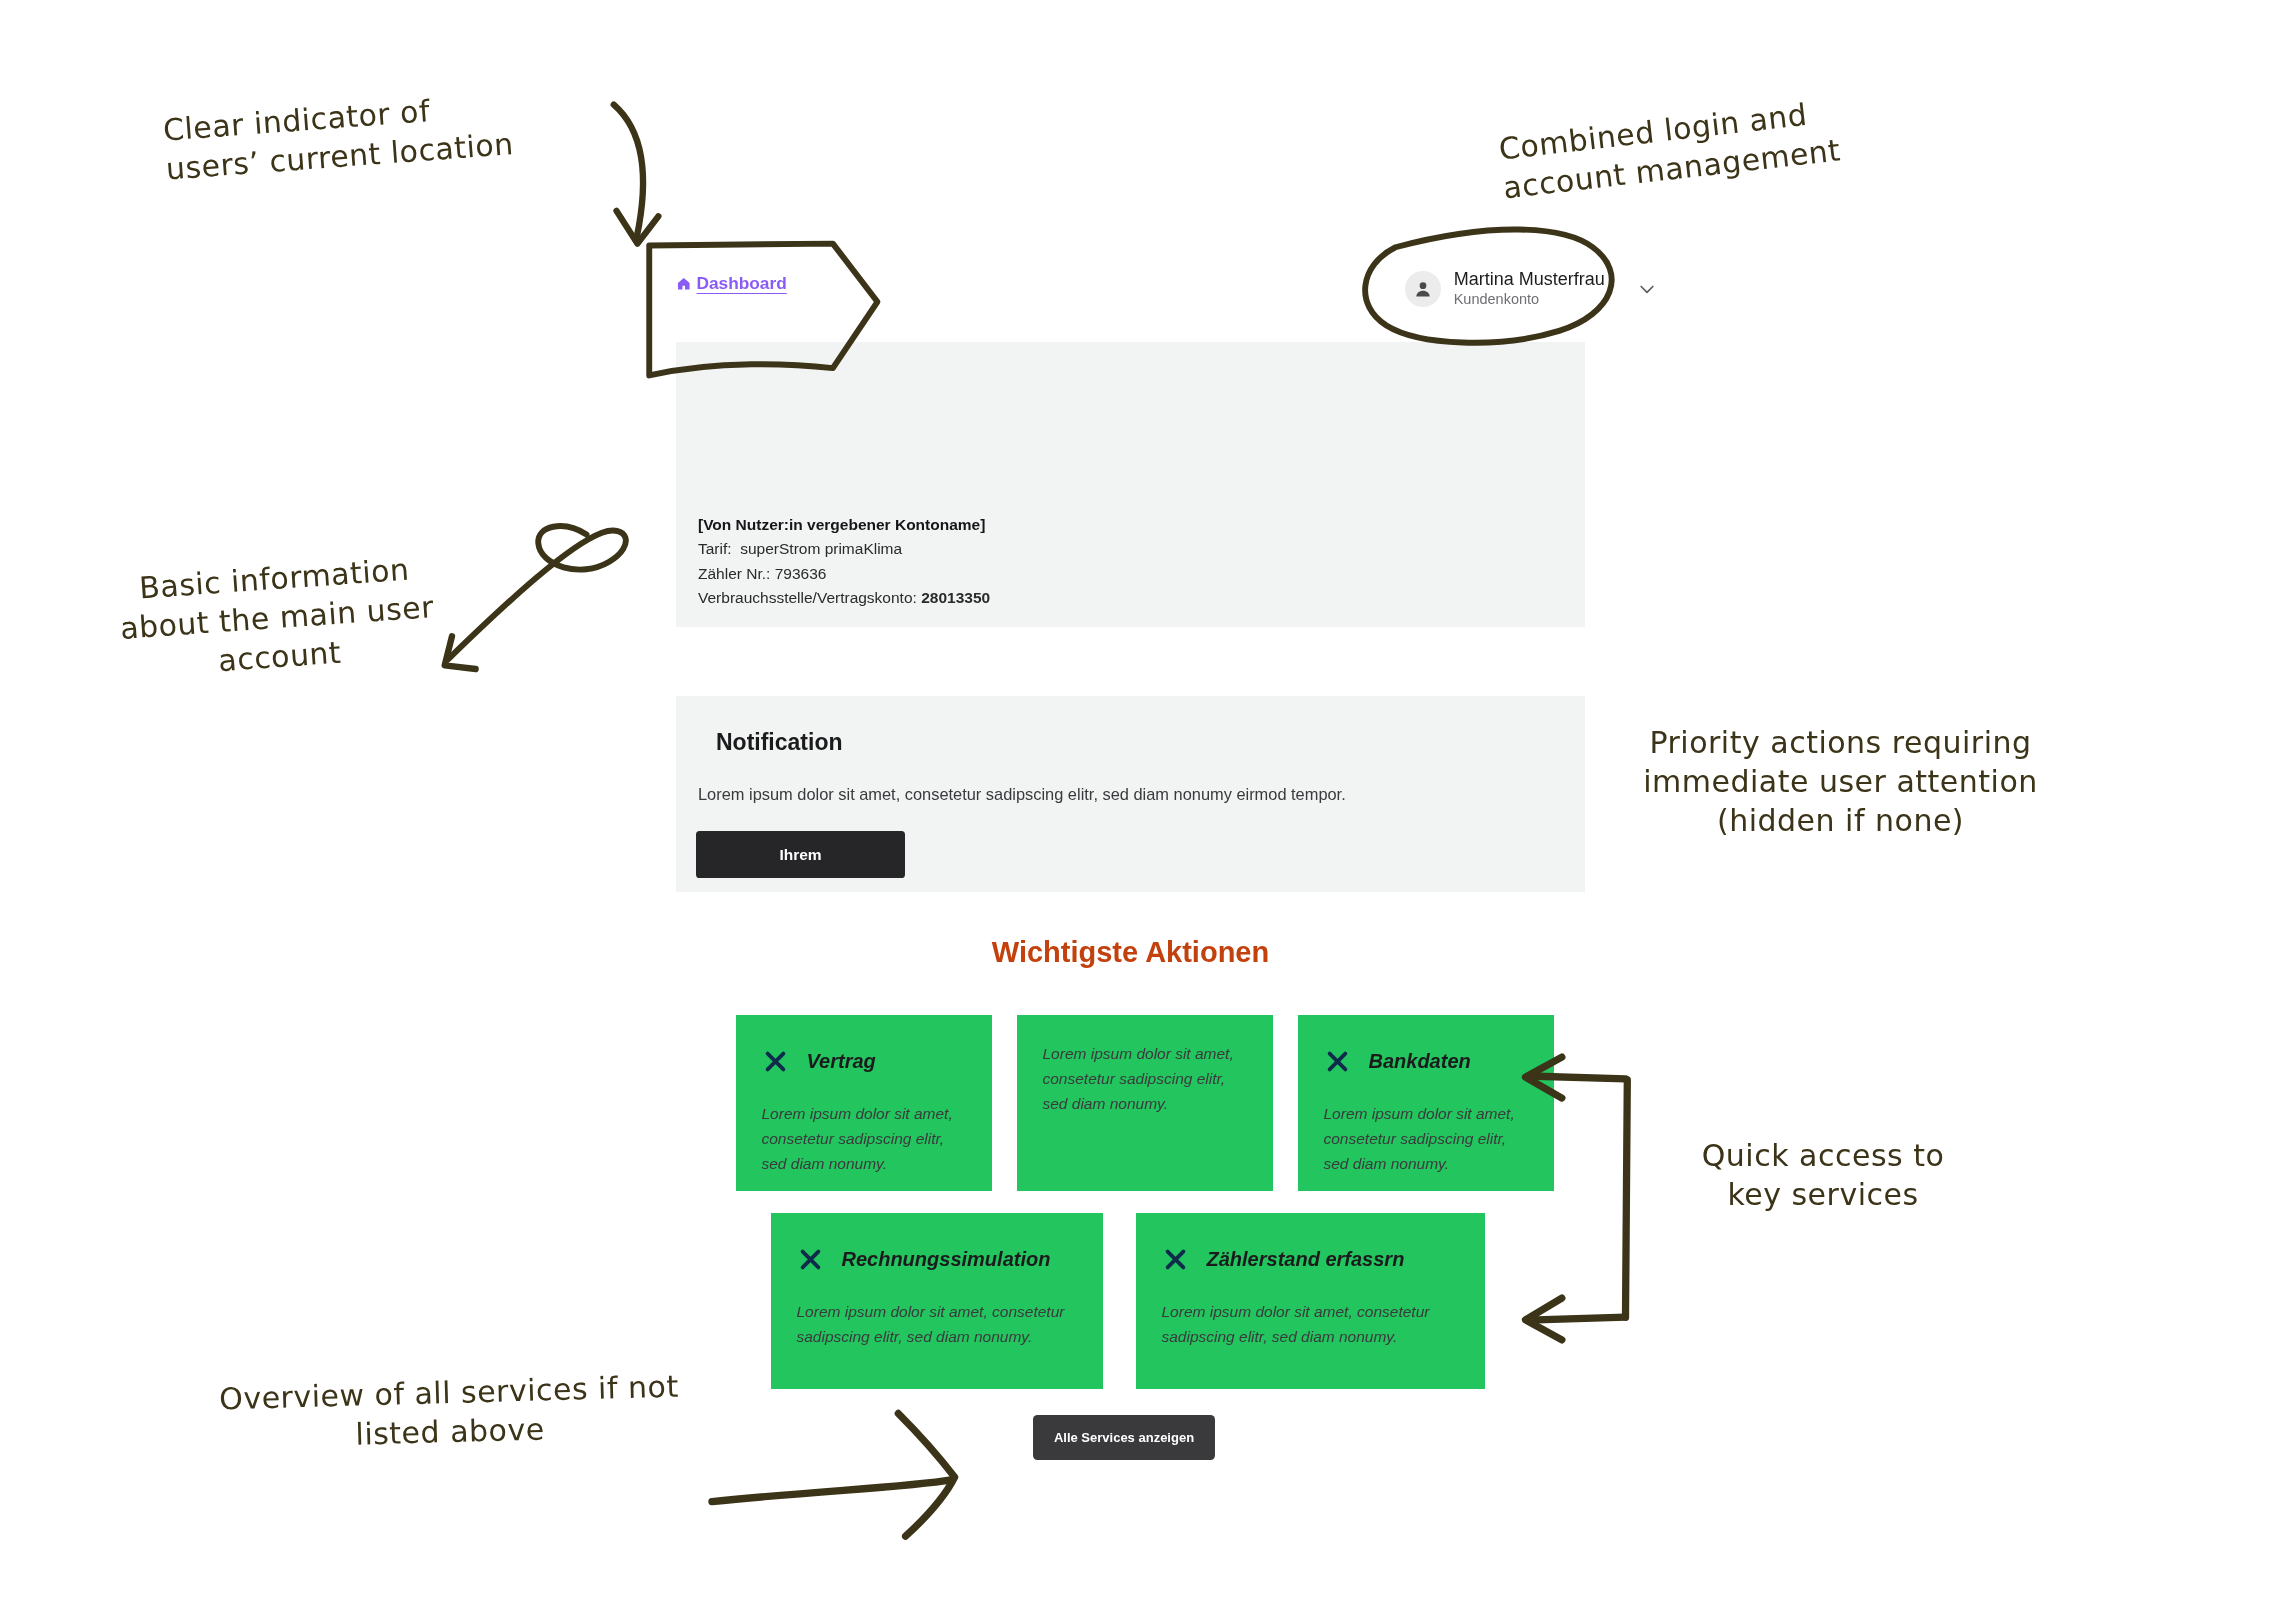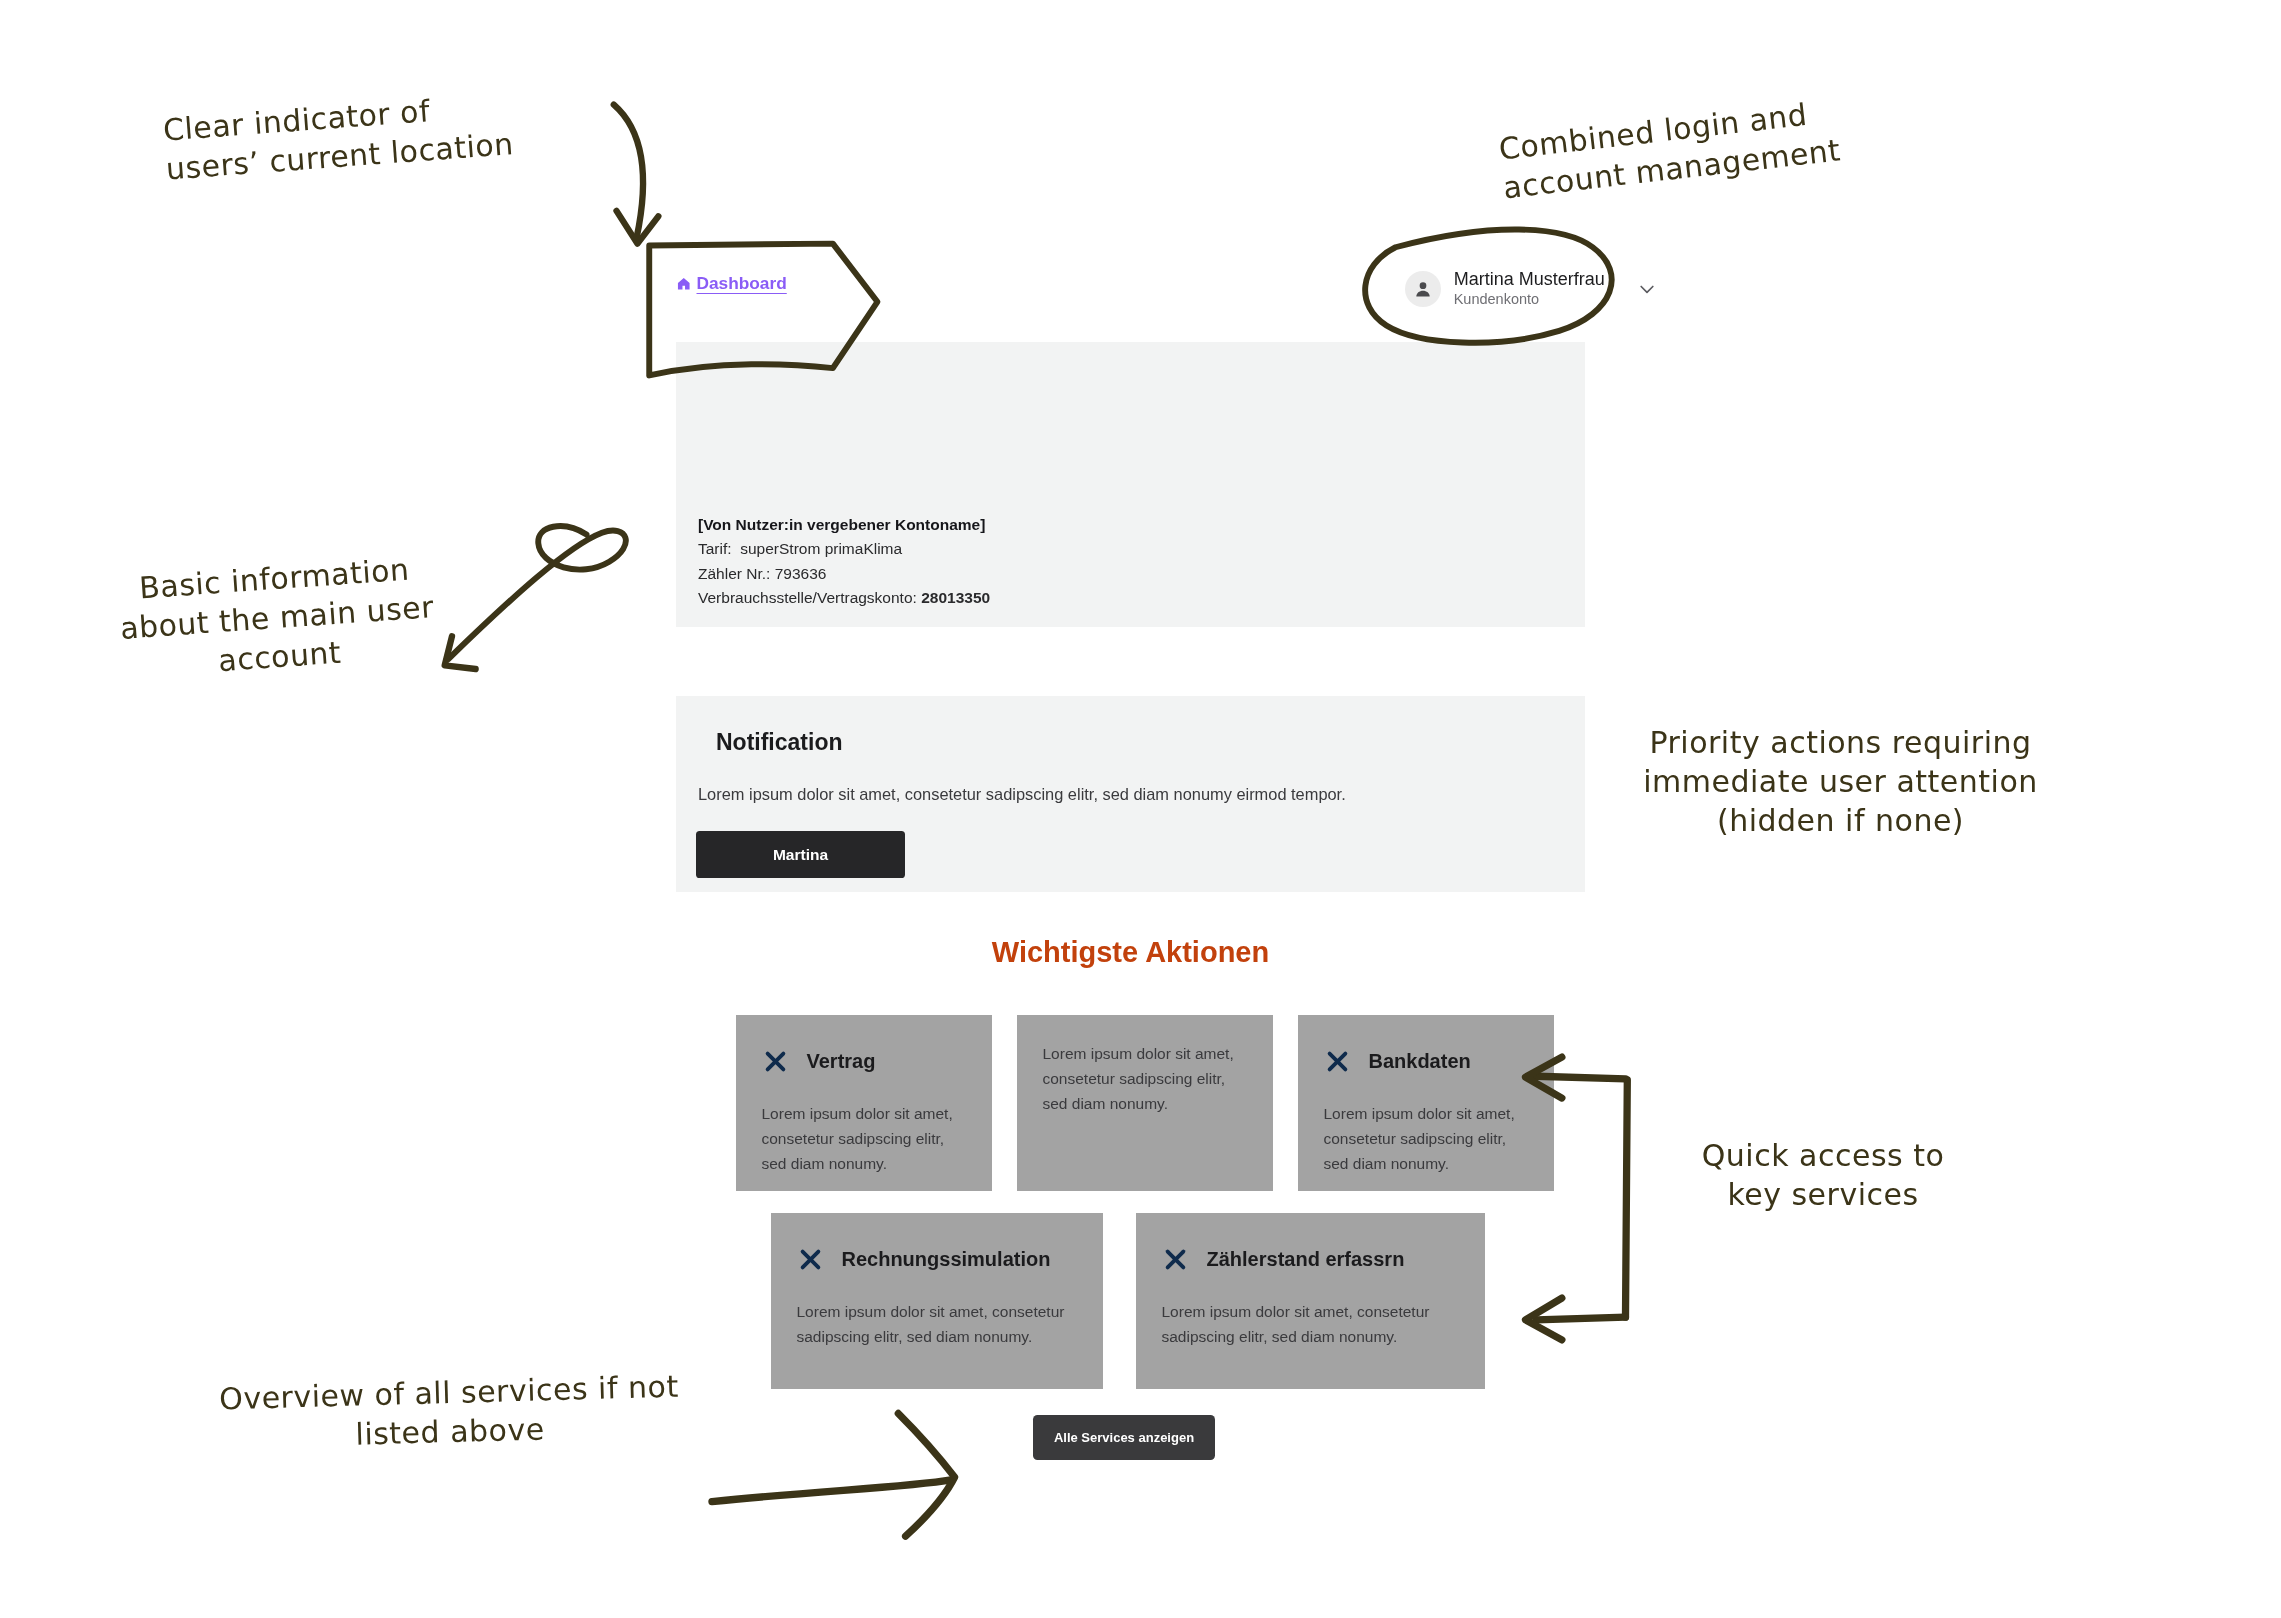--- a/index.html
+++ b/index.html
@@ -94,21 +94,21 @@
     background:#262628;color:#ffffff;border:none;border-radius:3.6px;
     font-size:15.5px;font-weight:700;font-family:inherit;cursor:pointer;
   }
 
   .sec-title{
     position:absolute;left:676px;top:936px;width:909px;
     text-align:center;font-size:29px;font-weight:700;color:#c2410c;
   }
 
   .card{
-    position:absolute;background:#a3a3a3;
+    position:absolute;background:#22c55e;font-style:italic;
   }
   .card-head{
     display:flex;align-items:center;gap:18px;
     padding:33px 0 0 25.5px;
   }
   .card-x{flex:0 0 auto;display:flex;}
   .card-ttl{font-size:20px;font-weight:700;color:#1b1b1d;}
   .card-body{
     padding:25.5px 25.5px 0 25.5px;
     font-size:15.5px;color:#3a3a3d;line-height:1.62;
@@ -180,21 +180,21 @@
               <path d="M20 16H7l3.5 3.5"></path>
           </svg>
         </span>
         <span>Vertragskonto wechseln</span>
       </button>
     </div>
 
     <div class="notif">
       <div class="notif-title">Notification</div>
       <div class="notif-body">Lorem ipsum dolor sit amet, consetetur sadipscing elitr, sed diam nonumy eirmod tempor.</div>
-      <button class="notif-btn">Martina</button>
+      <button class="notif-btn">Ihrem</button>
     </div>
 
     <div class="sec-title">Wichtigste Aktionen</div>
 
     <div class="card" style="left:736px;top:1015px;width:256px;height:176px;">
       <div class="card-head">
         <span class="card-x">
           <svg width="27" height="27" viewBox="0 0 24 24" stroke="#0f2b4c" stroke-width="3.4" stroke-linecap="round">
             <line x1="5" y1="5" x2="19" y2="19"></line>
               <line x1="19" y1="5" x2="5" y2="19"></line>

